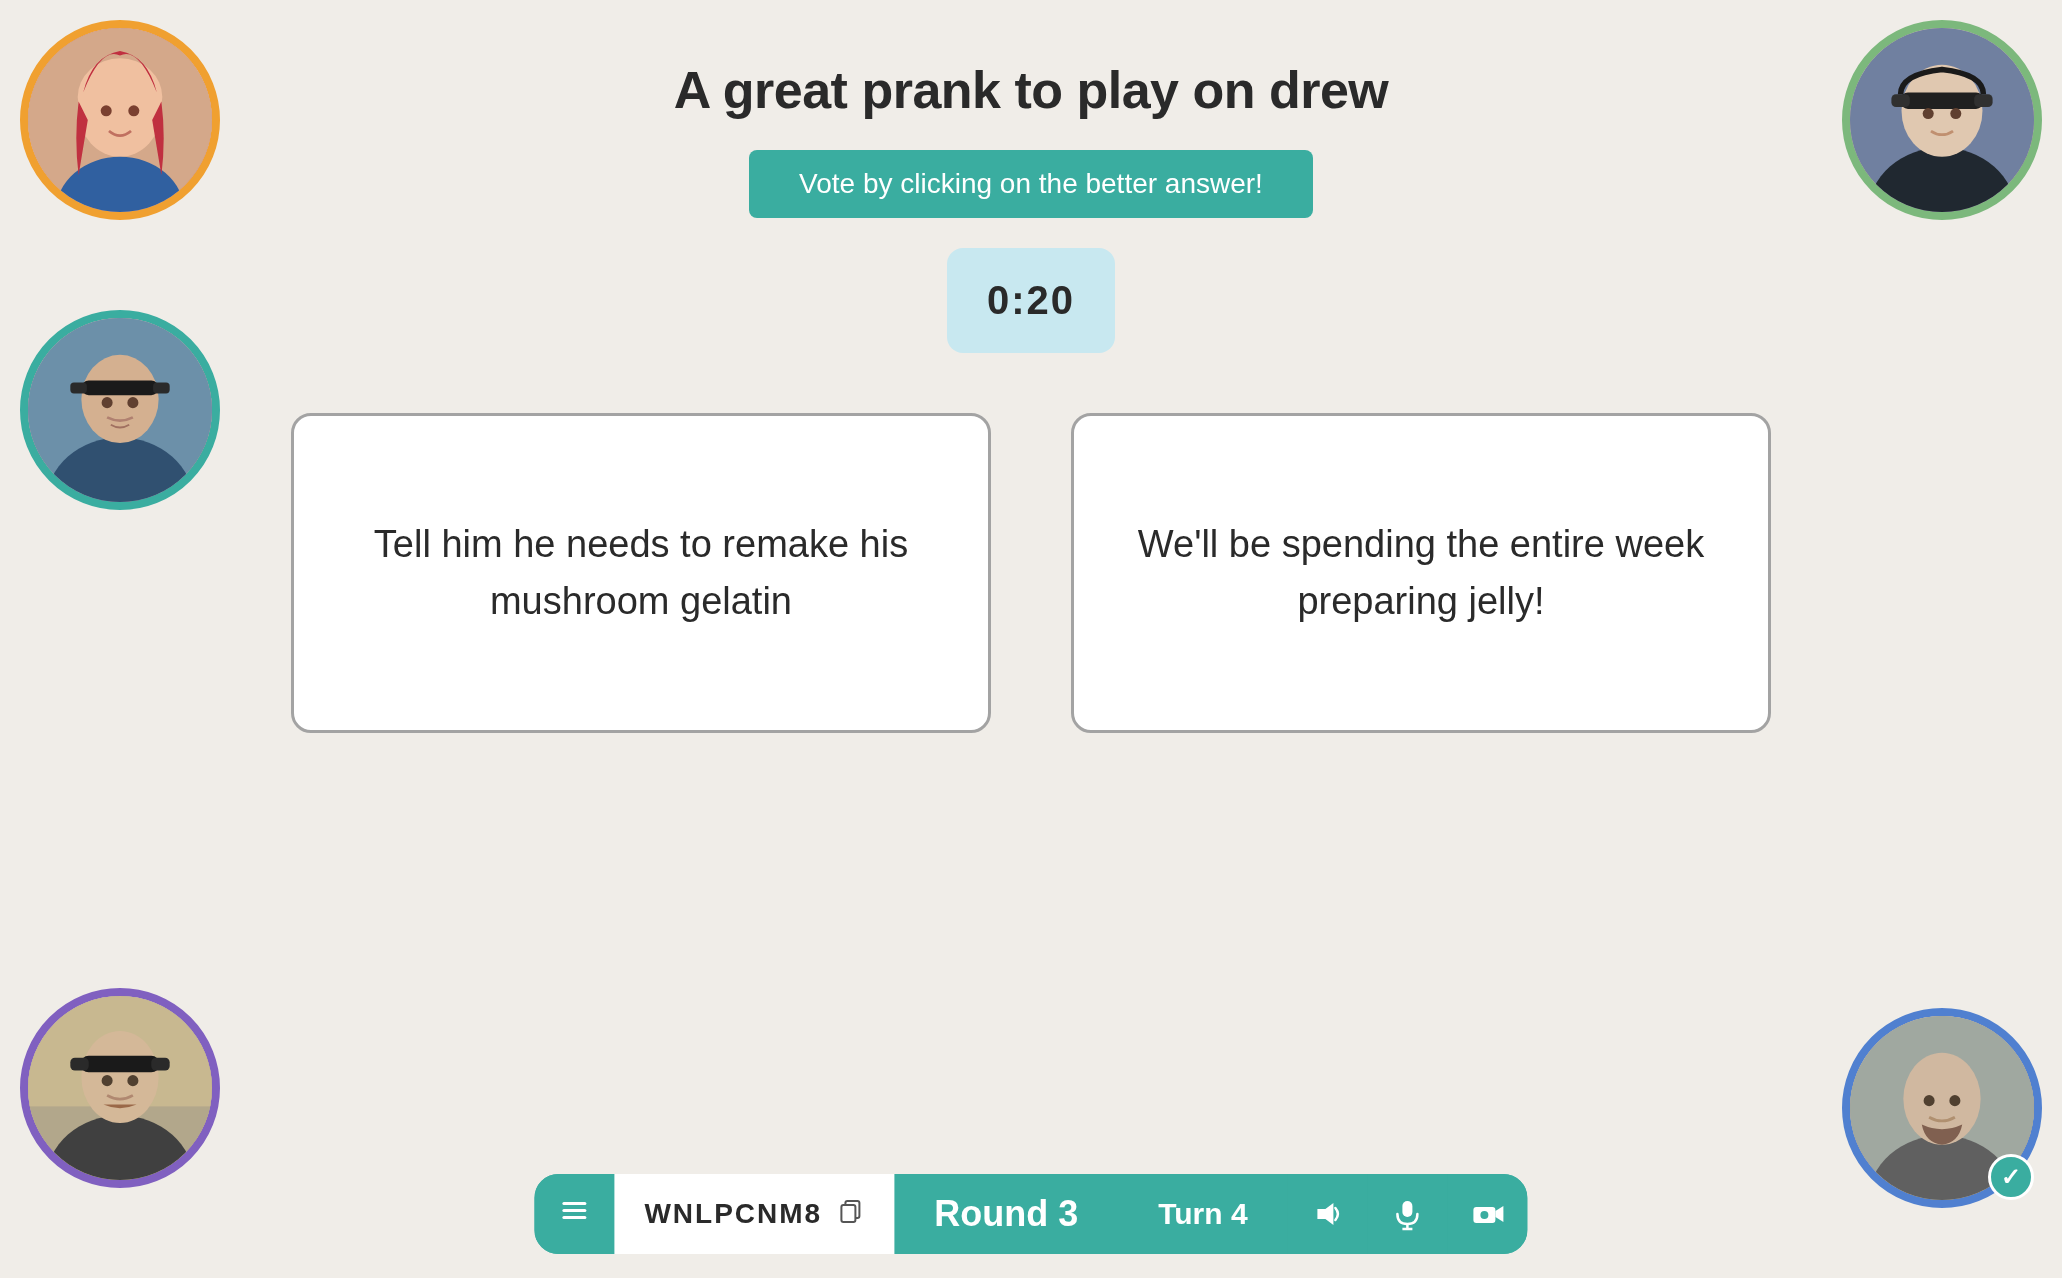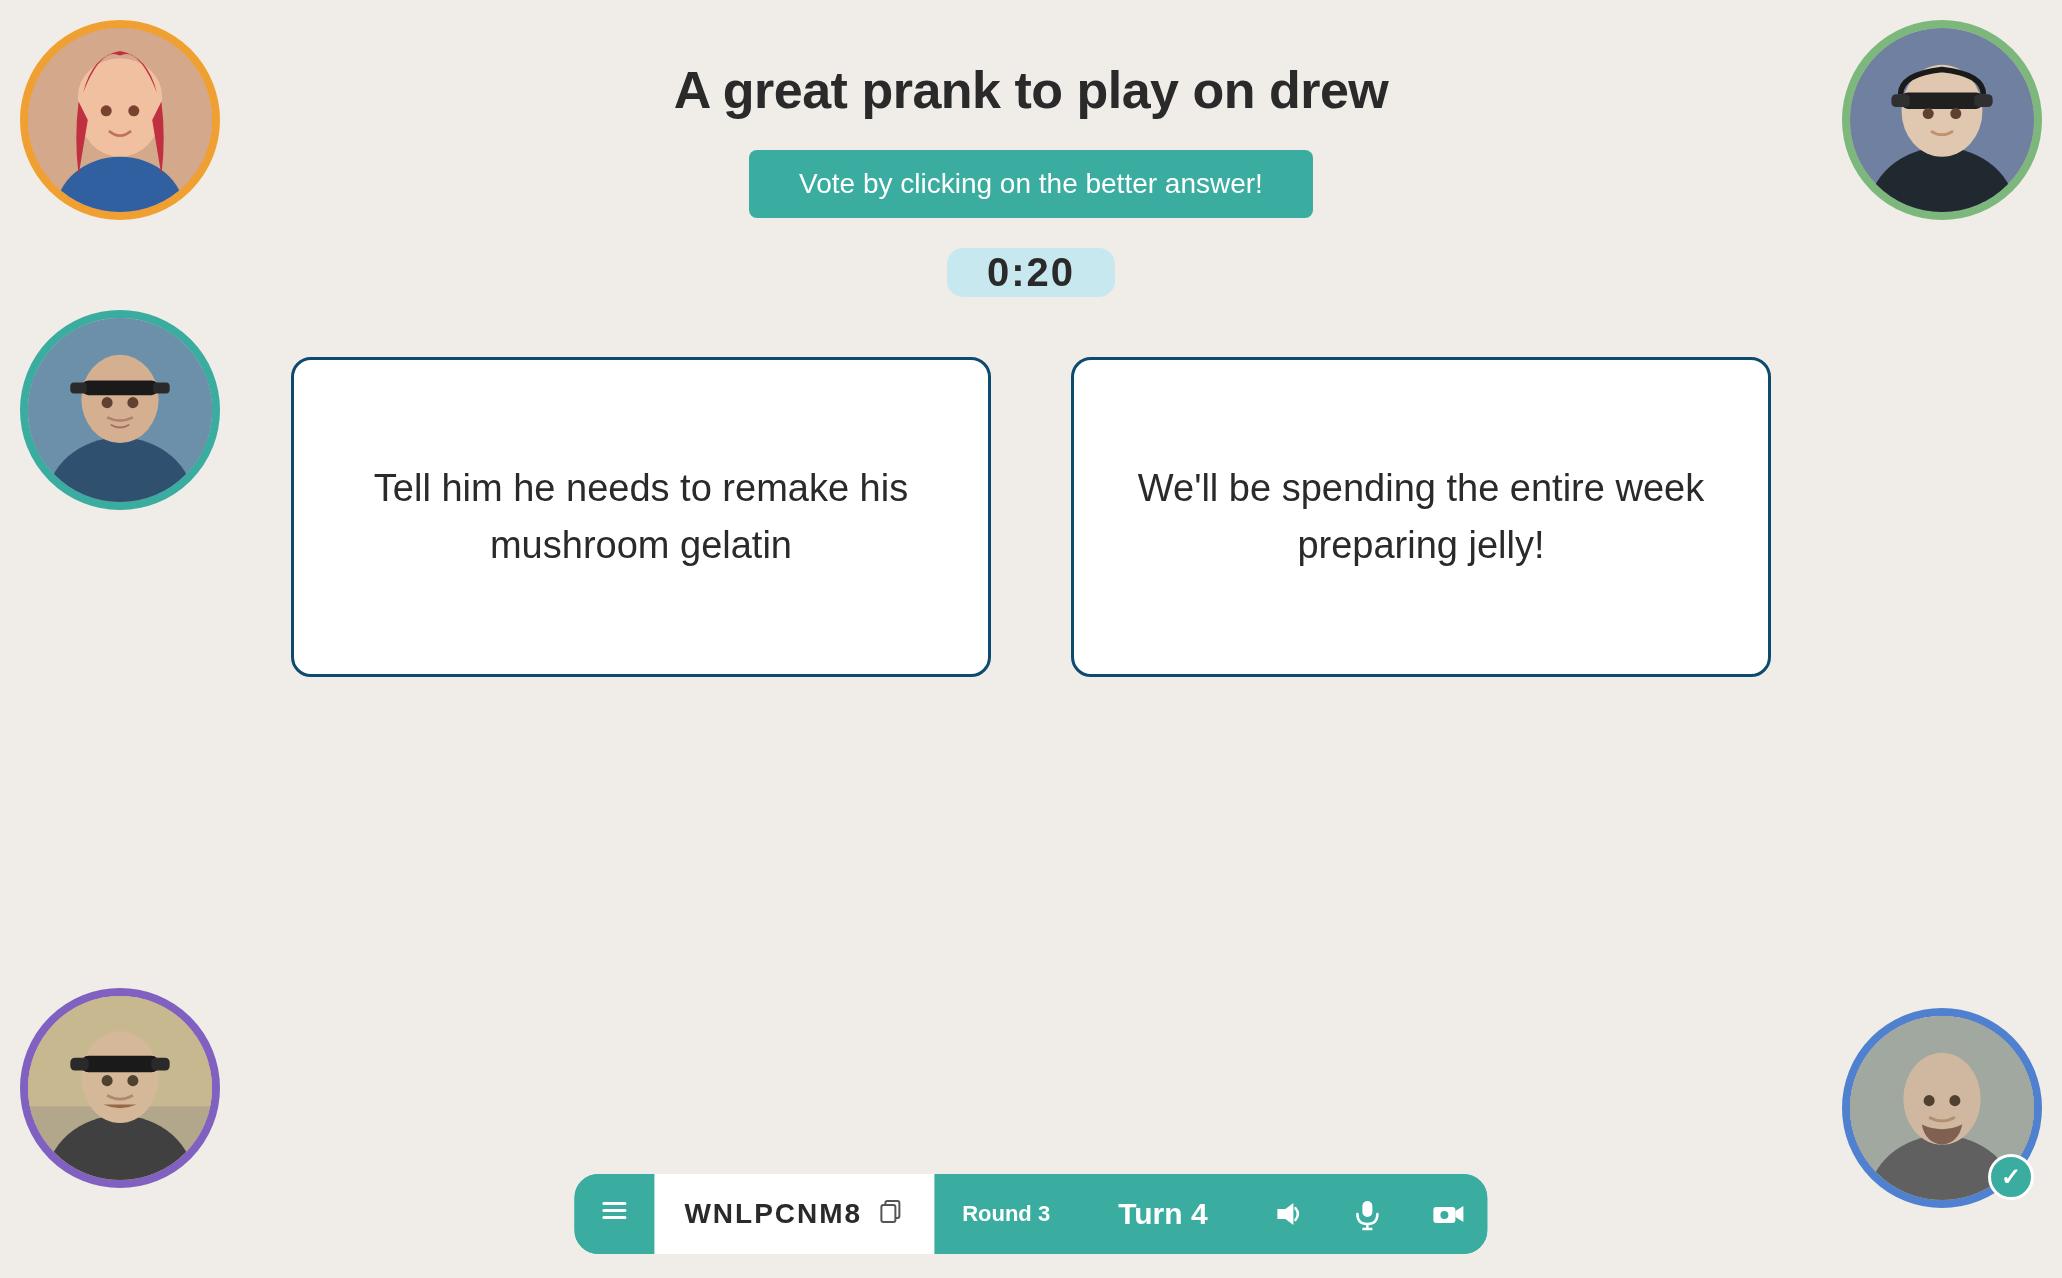--- a/index.html
+++ b/index.html
@@ -71,41 +71,41 @@
       padding: 18px 50px;
       border-radius: 8px;
       font-size: 28px;
       font-weight: 500;
       margin-bottom: 30px;
     }
 
     .timer {
       background-color: #c8e8f0;
       color: #2a2a2a;
-      padding: 2px 40px;
+      padding: 30px 40px;
       border-radius: 16px;
       font-size: 40px;
       font-weight: 700;
       margin-bottom: 60px;
       letter-spacing: 2px;
     }
 
     .answer-cards {
       display: flex;
       gap: 80px;
       justify-content: center;
       width: 100%;
       padding: 0 260px;
     }
 
     .answer-card {
       flex: 1;
       max-width: 700px;
       min-height: 320px;
-      border: 3px solid #0c4a6e;
+      border: 3px solid #a3a3a3;
       border-radius: 20px;
       background: white;
       display: flex;
       align-items: center;
       justify-content: center;
       padding: 50px 52px;
       cursor: pointer;
       transition: background 0.2s;
     }
 
@@ -152,22 +152,22 @@
       justify-content: center;
       padding: 0 30px;
       gap: 14px;
       font-size: 28px;
       font-weight: 700;
       color: #2a2a2a;
       letter-spacing: 2px;
     }
 
     .bottom-bar-round {
-      padding: 0 28px;
-      font-size: 22px;
+      padding: 0 40px;
+      font-size: 36px;
       font-weight: 700;
       color: white;
       height: 80px;
       display: flex;
       align-items: center;
     }
 
     .bottom-bar-turn {
       padding: 0 40px;
       font-size: 30px;

